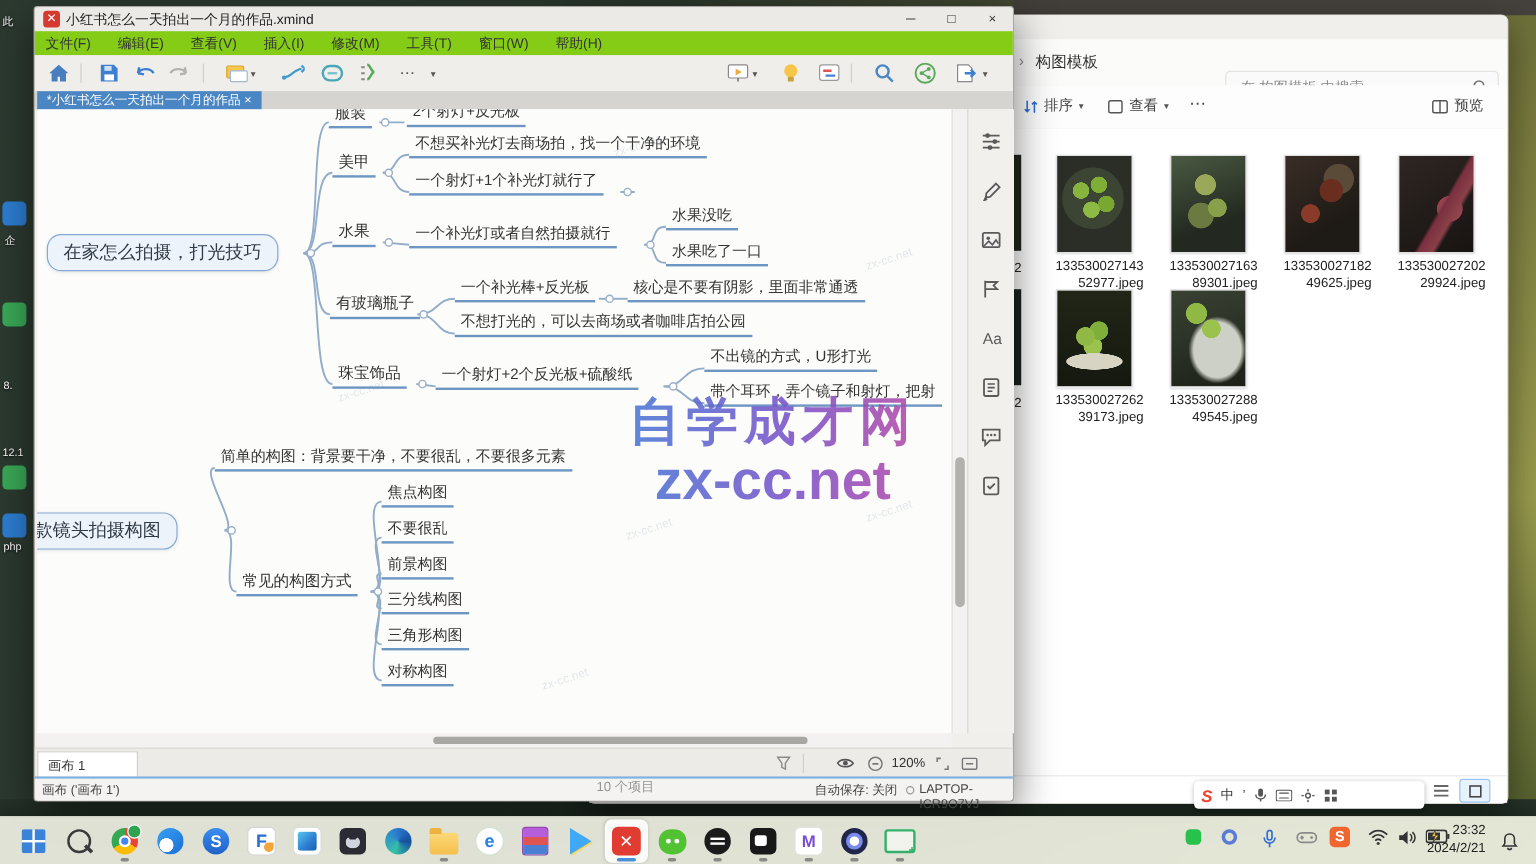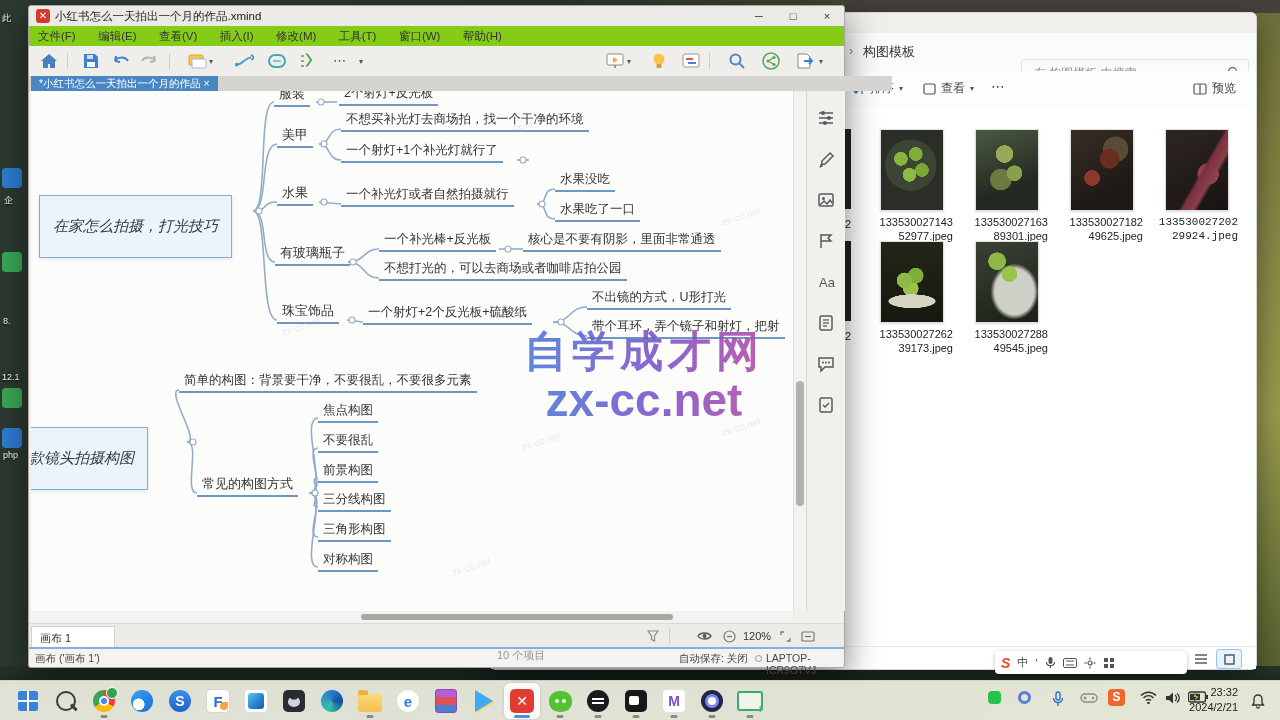--- a/index.html
+++ b/index.html
@@ -42,26 +42,26 @@
   .xm-title{left:0;top:0;width:100%;height:20px;background:#eceae7;border-radius:3px 3px 0 0;}
   .xm-title .t{position:absolute;left:26px;top:3px;font-size:11.5px;color:#222;}
   .xm-logo{left:7px;top:3px;width:14px;height:14px;background:#d63a2f;border-radius:3px;color:#fff;font-size:10px;font-weight:bold;text-align:center;line-height:14px;}
   .winbtn{top:0;width:34px;height:20px;text-align:center;line-height:20px;font-size:11px;color:#333;}
   .xm-menu{left:0;top:20px;width:100%;height:20px;background:#84cc16;border-bottom:1px solid #dddad6;}
   .xm-menu span{display:inline-block;padding:3px 9px 0 9px;font-size:11.5px;color:#333;}
   .xm-tbar{left:0;top:40px;width:100%;height:30px;background:#f0eeeb;border-bottom:1px solid #d8d5d1;}
   .tico{top:6px;width:20px;height:18px;}
   .tsep{top:7px;width:1px;height:16px;background:#d0cdc9;}
   .caret{font-size:8px;color:#555;}
-  .xm-tabs{left:0;top:70px;width:100%;height:15px;background:#d6d4d1;padding-left:48px;}
+  .xm-tabs{left:0;top:70px;width:100%;height:15px;background:#d6d4d1;}
   .xm-tab{left:2px;top:0;height:15px;background:#4a86c4;color:#fff;font-size:10.5px;padding:1px 8px 0 8px;}
   .canvas{left:2px;top:85px;width:762px;height:520px;background:#fcfcfb;overflow:hidden;}
   .mm-node{position:absolute;font-size:12.5px;color:#333;white-space:nowrap;padding:1px 5px 2px 5px;border-bottom:2px solid #6d96c3;}
   .mm-branch{font-size:13px;}
-  .mm-topic{position:absolute;font-size:15px;color:#2f3a45;background:#edf3fa;border:1.6px solid #88a9d2;border-radius:0;padding:21px 13px;white-space:nowrap;box-shadow:0 1px 3px rgba(60,90,130,.15);font-style:italic;}
+  .mm-topic{position:absolute;font-size:15px;color:#2f3a45;background:#edf3fa;border:1.6px solid #88a9d2;border-radius:12px;padding:5px 13px;white-space:nowrap;box-shadow:0 1px 3px rgba(60,90,130,.15);}
   .wm-big{position:absolute;font-weight:bold;text-align:center;background:linear-gradient(92deg,#3f7fd9,#7a52c9 55%,#c2479e);-webkit-background-clip:text;background-clip:text;color:transparent;opacity:.88;}
   .wm-tile{position:absolute;font-size:10px;color:#8fa0b5;opacity:.22;transform:rotate(-18deg);}
   .vscroll{left:764px;top:85px;width:12px;height:520px;background:#f3f2f0;border-left:1px solid #e2e0dd;}
   .vthumb{left:2px;width:8px;border-radius:4px;background:#b3b1ae;}
   .sidebar{left:777px;top:85px;width:38px;height:520px;background:#f1f0ed;border-left:1px solid #dad7d3;}
   .sb-ic{left:10px;width:18px;height:18px;}
   .hscroll{left:2px;top:605px;width:762px;height:12px;background:#f3f2f0;}
   .hthumb{top:3px;height:6px;border-radius:3px;background:#a9a7a4;}
   .ctabs{left:0;top:617px;width:100%;height:24px;background:#ecebe8;border-top:1px solid #dcd9d5;}
   .ctab{left:2px;top:2px;width:84px;height:22px;background:#fff;border:1px solid #d5d2ce;border-bottom:none;font-size:11px;color:#333;text-align:left;padding:4px 0 0 8px;box-sizing:border-box;}
@@ -195,21 +195,21 @@
             <div>89301.jpeg</div>
           </div>
         </div>
         <div class="file-tile" style="left: 570px; top: 22px;">
           <div class="thumb th-red-fruit"></div>
           <div class="fname">
             <div>133530027182</div>
             <div>49625.jpeg</div>
           </div>
         </div>
-        <div class="file-tile" style="left: 665px; top: 22px; font-family: Liberation Mono, monospace;">
+        <div class="file-tile" style="left: 665px; top: 22px;">
           <div class="thumb th-red-drink"></div>
           <div class="fname">
             <div>133530027202</div>
             <div>29924.jpeg</div>
           </div>
         </div>
         <div class="file-tile" style="left: 380px; top: 134px;">
           <div class="thumb th-green-apples-plate"></div>
           <div class="fname">
             <div>133530027262</div>

